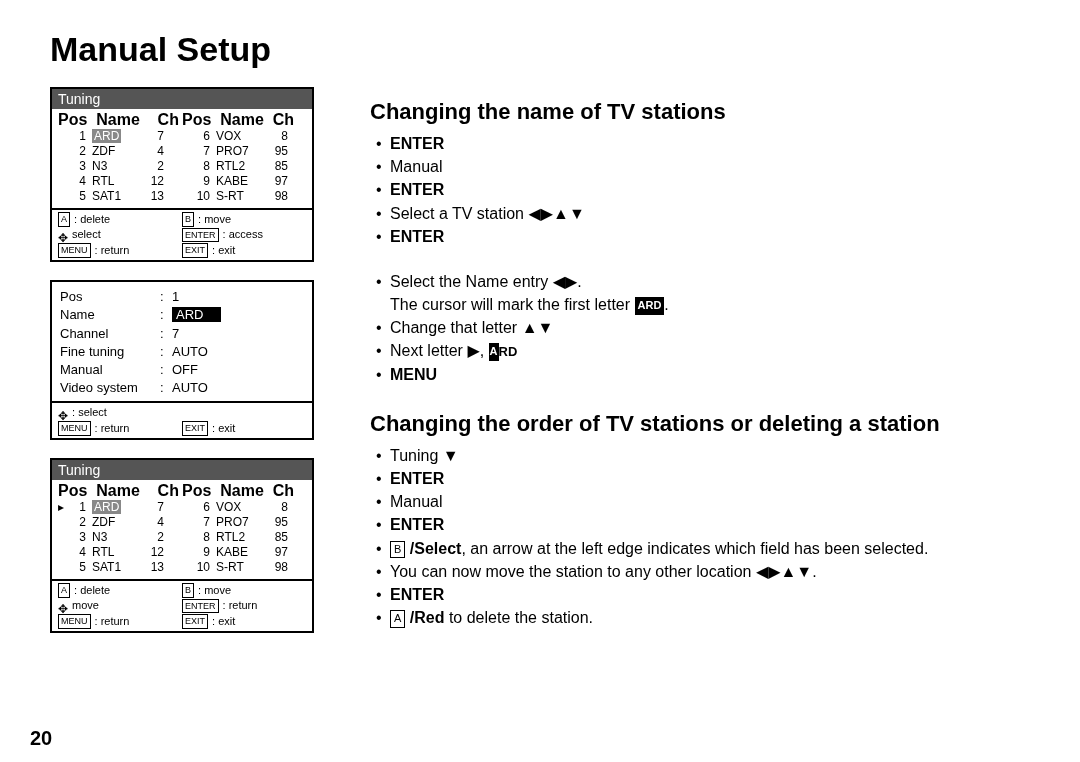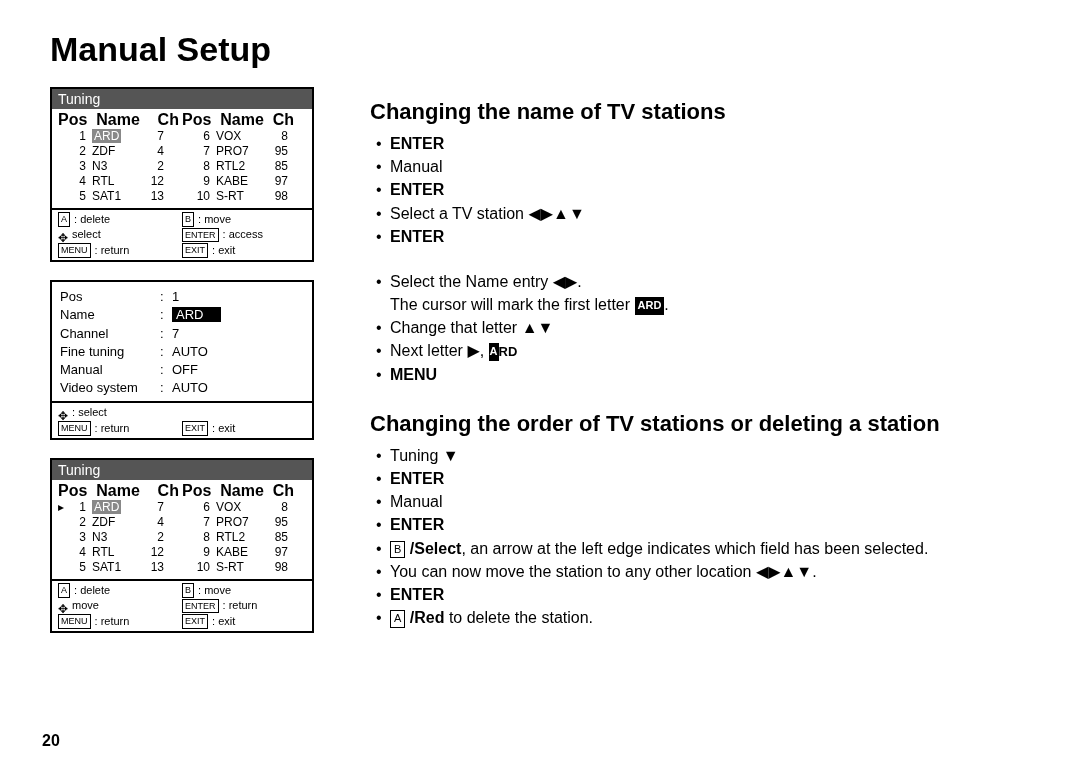--- a/index.html
+++ b/index.html
@@ -30,21 +30,21 @@
   .form .r .val{flex:1}
   .valsel{background:#000;color:#fff;padding:0 18px 0 4px}
   .right h2{font-size:22px;font-weight:bold;margin:0 0 4px 0}
   .right ul{list-style:none;padding-left:6px;margin:0 0 22px 0}
   .right li{position:relative;padding-left:14px}
   .right li::before{content:"\2022";position:absolute;left:0}
   .tri{font-family:Arial,sans-serif}
   .invglyph{display:inline-block;background:#000;color:#fff;font-size:11px;padding:1px 3px;font-weight:bold;vertical-align:1px}
   .boxglyph{display:inline-block;border:1px solid #000;font-size:11px;padding:0 3px;vertical-align:1px}
   .pad-top{margin-top:18px}
-  .page-num{position:absolute;left:42px;bottom:12px;font-weight:bold;font-size:16px}
+  .page-num{position:absolute;left:30px;bottom:12px;font-weight:bold;font-size:20px}
   .arrows{font-family:Arial,sans-serif}
   .diamond{display:inline-block;width:10px;height:10px;position:relative;vertical-align:0}
   .diamond::before{content:"✥";font-size:12px}
 </style>
 </head>
 <body>
 
 <div class="page">
   <h1>Manual Setup</h1>
   <div class="cols">

